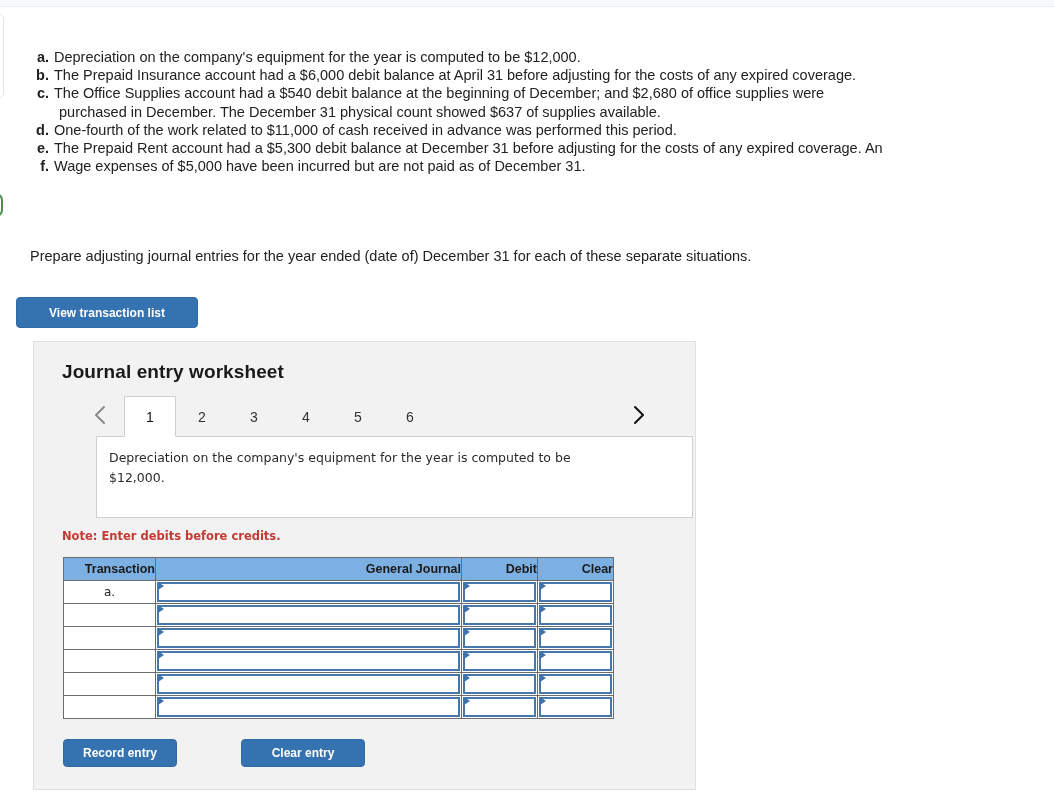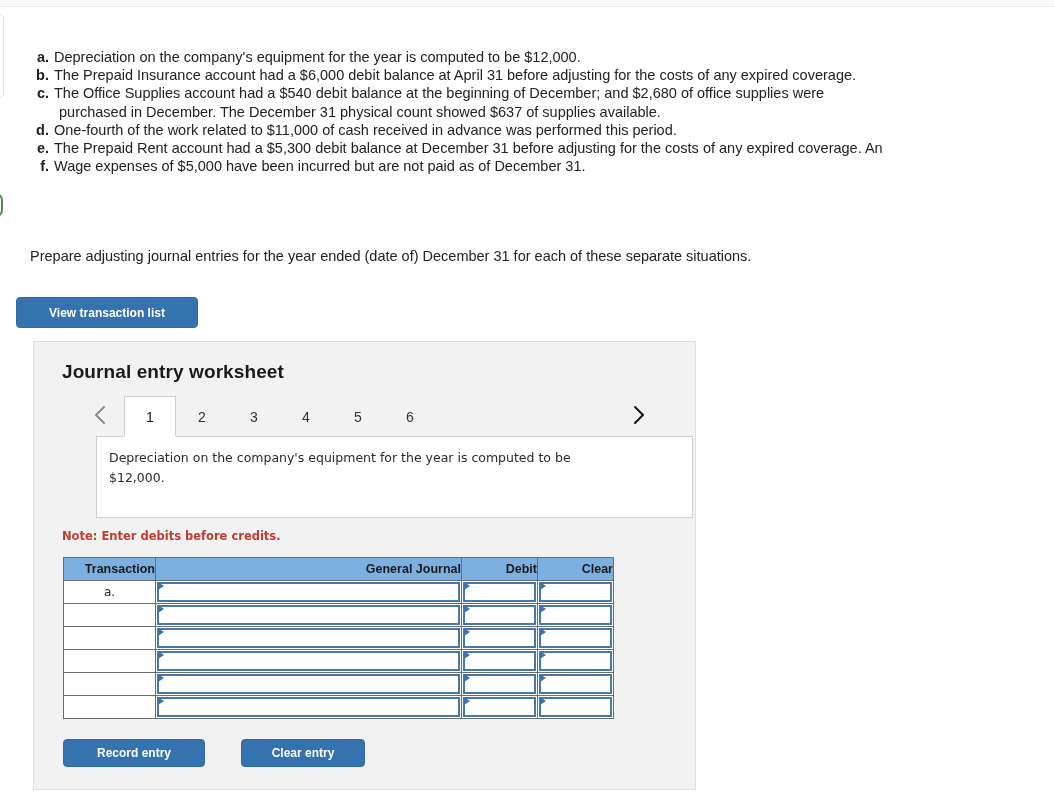--- a/index.html
+++ b/index.html
@@ -288,21 +288,21 @@
     border-bottom: 4px solid transparent;
     border-left: 6px solid #3e72ab;
     pointer-events: none;
   }
 
   
   .btn-record {
     position: absolute;
     left: 29px;
     top: 397px;
-    width: 142px;
+    width: 114px;
     height: 28px;
   }
   .btn-clear {
     position: absolute;
     left: 207px;
     top: 397px;
     width: 124px;
     height: 28px;
   }
   .btn-view-gj {

